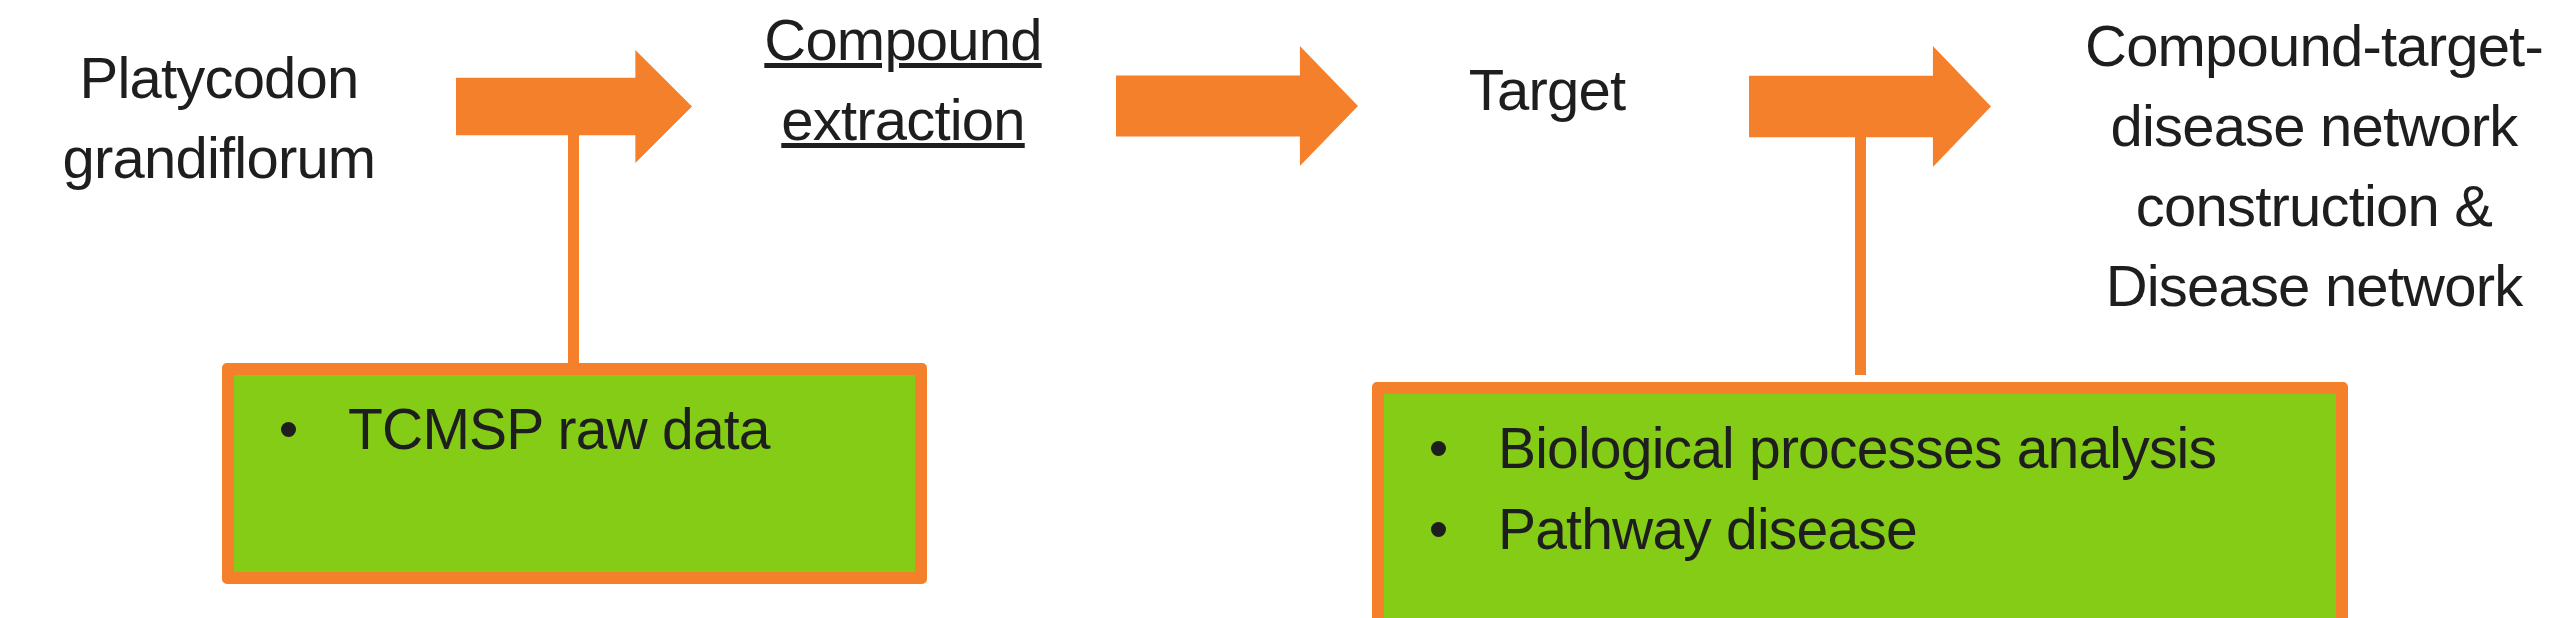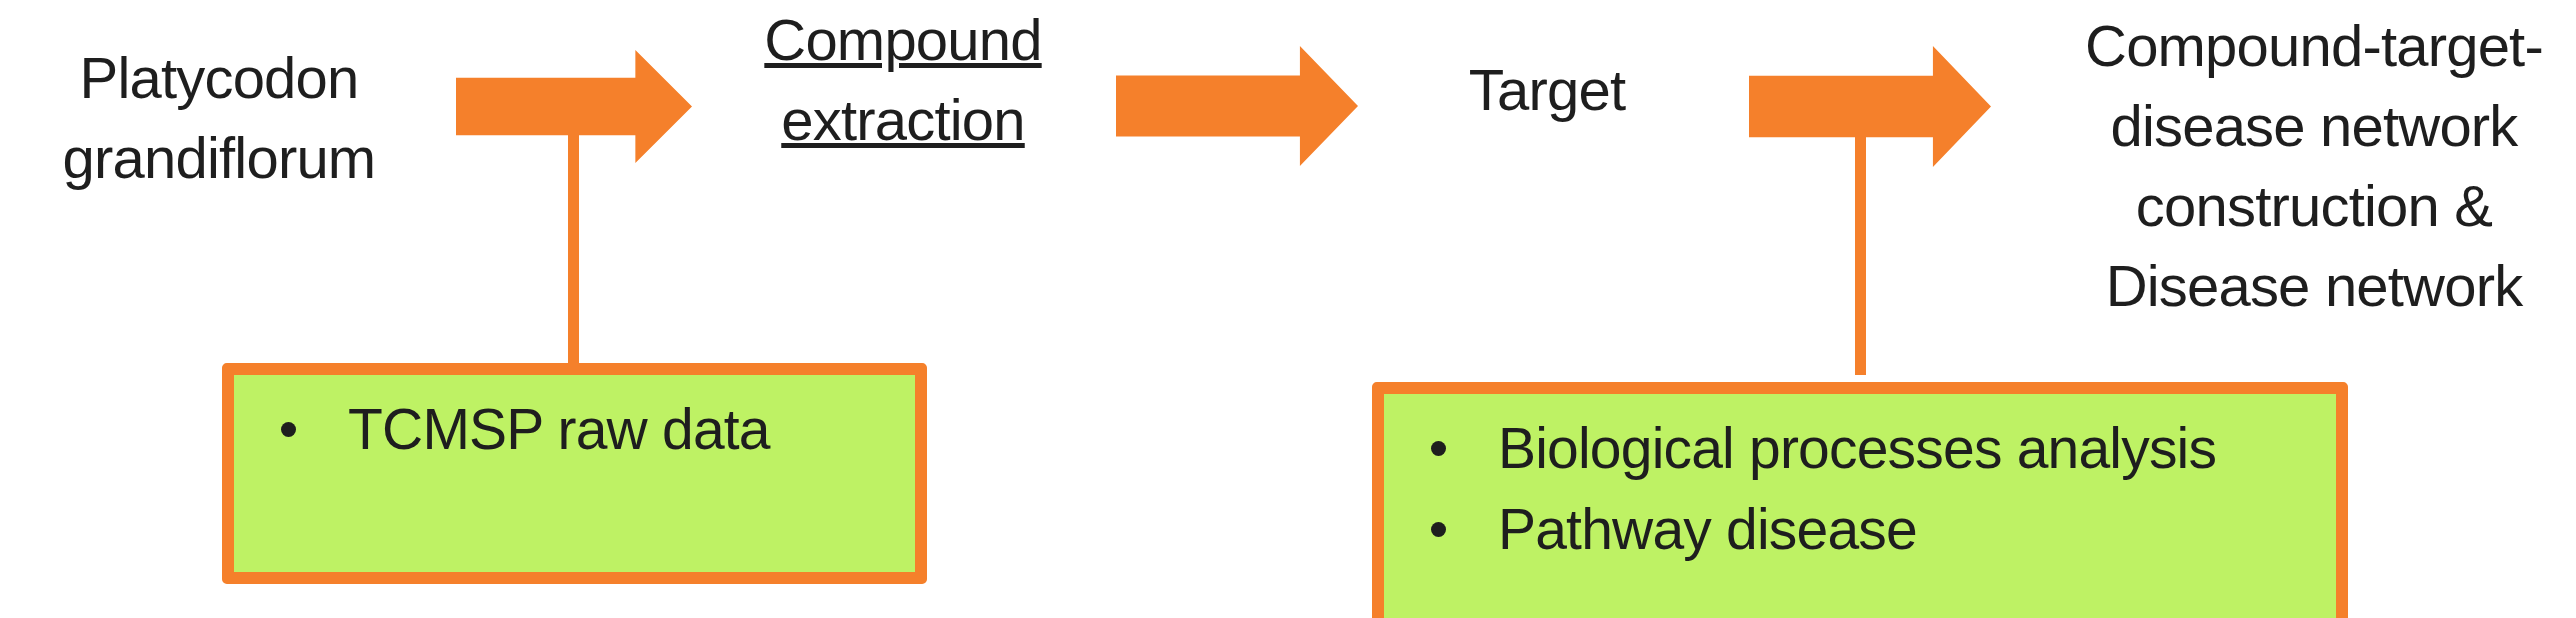--- a/index.html
+++ b/index.html
@@ -41,21 +41,21 @@
     height: 100%;
   }
   .connector {
     position: absolute;
     width: 11px;
   }
   .info-box {
     position: absolute;
     border: 12.8px solid;
     border-radius: 4.8px;
-    background: #bef264;
+    background: #84cc16;
     box-sizing: border-box;
   }
   .box-content {
     padding-top: 14.3px;
   }
   .bullet-row {
     display: flex;
     align-items: center;
     height: 81px;
   }

